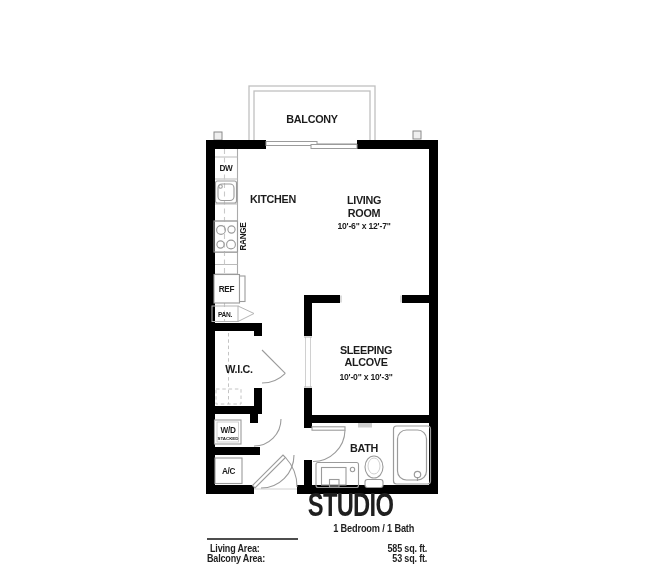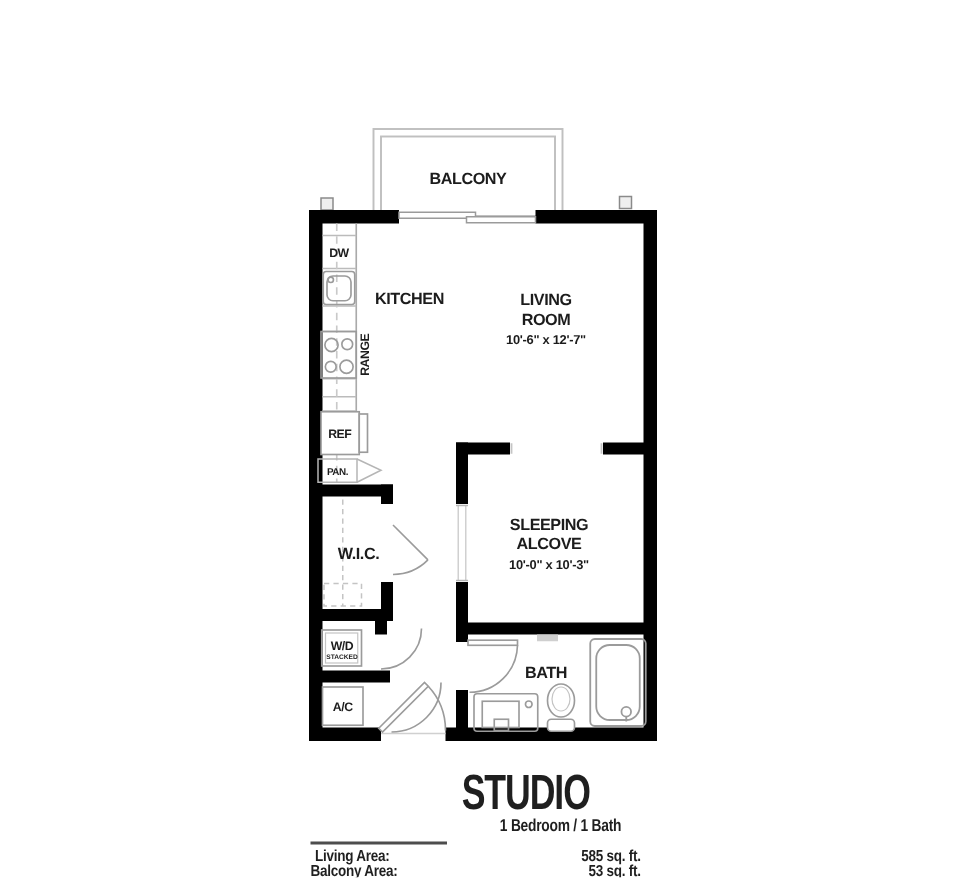--- a/index.html
+++ b/index.html
@@ -12,21 +12,21 @@
     font-family:"Liberation Sans",sans-serif;
     font-weight:bold;
     fill:#1c1c1c;
     letter-spacing:-0.3px;
   }
   .t-room{font-size:10.8px;}
   .t-dims{font-size:8.6px;letter-spacing:-0.2px;}
   .t-fix{font-size:8.2px;}
   .t-tiny{font-size:6.6px;}
   .t-micro{font-size:4.4px;letter-spacing:0;}
-  .title-block{position:absolute;left:206px;top:511px;width:260px;color:#1f1f1f;}
+  .title-block{position:absolute;left:206px;top:488px;width:260px;color:#1f1f1f;}
   .studio-title{
     margin:0;font-size:33px;line-height:1;font-weight:bold;letter-spacing:-1px;
     transform:scaleX(0.72);transform-origin:left top;white-space:nowrap;
   }
   .plan-subtitle{
     margin:1px 0 0 1px;font-size:11.5px;font-weight:bold;letter-spacing:-0.2px;
     transform:scaleX(0.8);transform-origin:left top;white-space:nowrap;
   }
   .divider-rule{margin:4px 0 0 1px;width:91px;height:2px;background:#4d4d4d;}
   .area-rows{margin:4px 0 0 1px;display:grid;grid-template-columns:62px auto;

